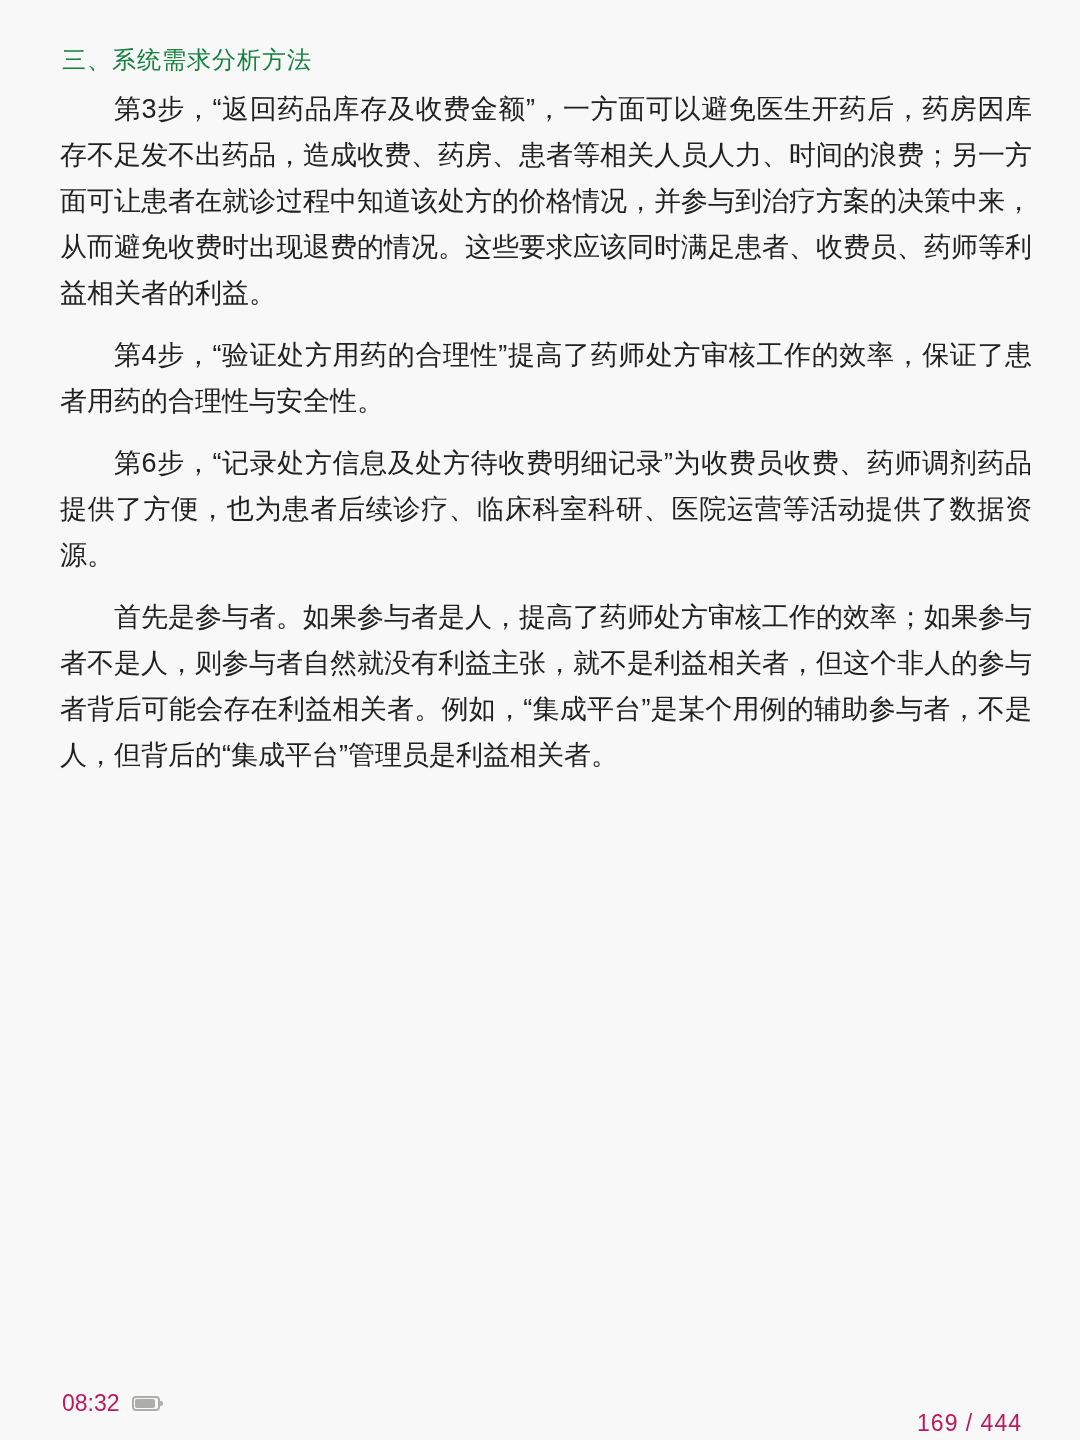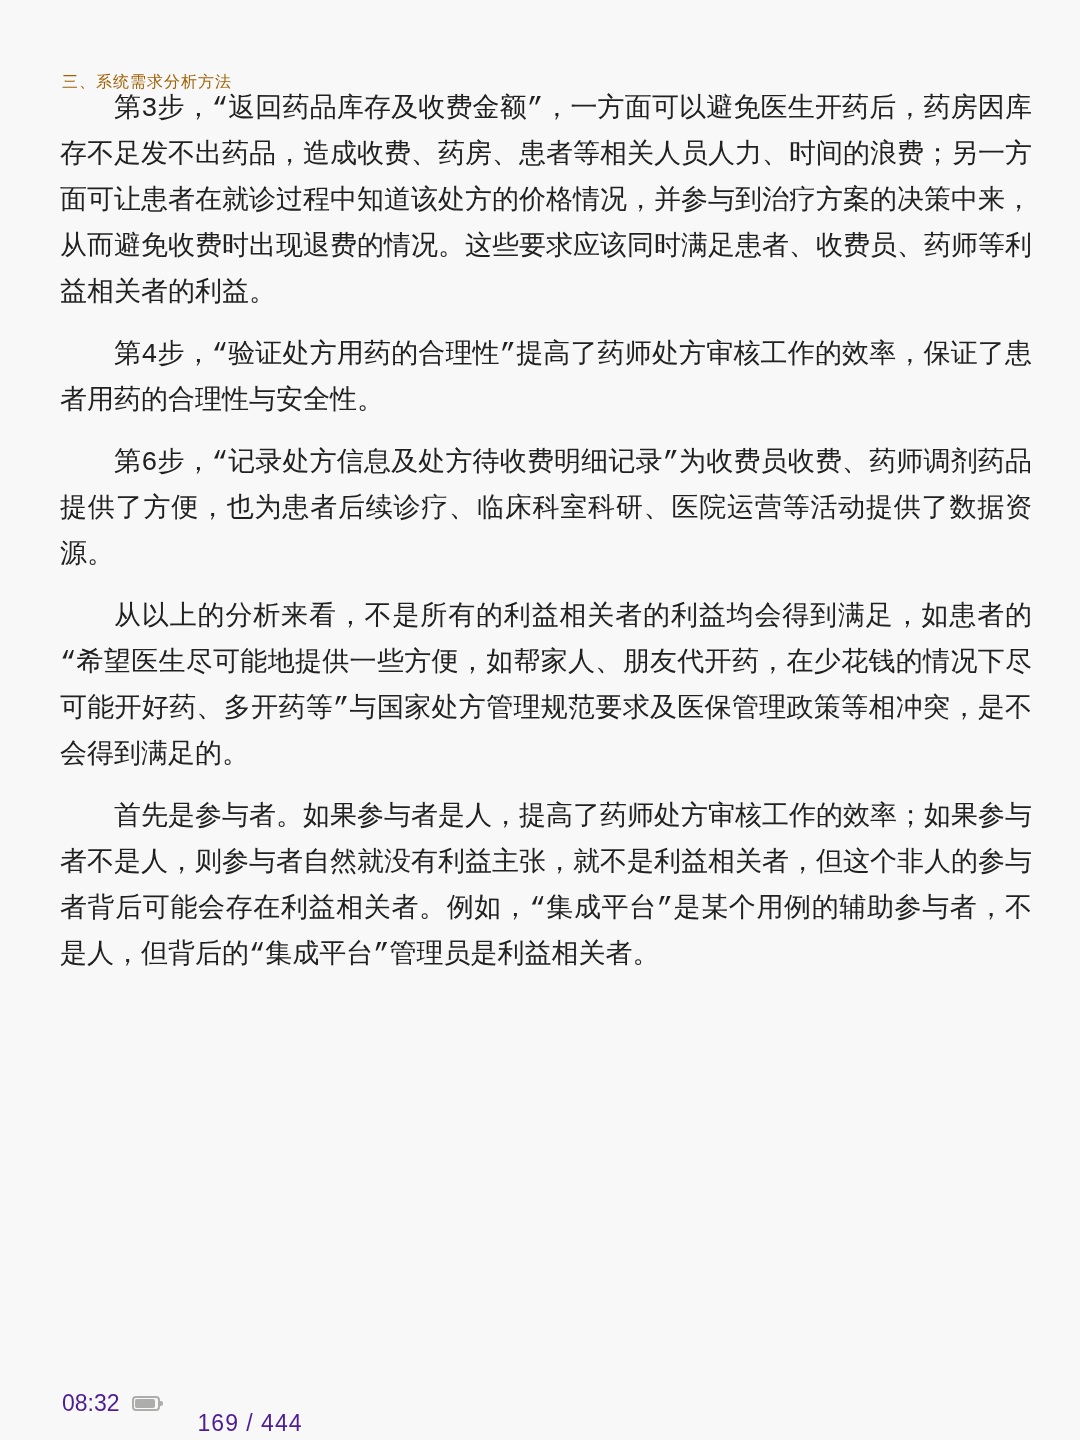--- a/index.html
+++ b/index.html
@@ -12,56 +12,54 @@
     width: 1080px;
     height: 1440px;
     overflow: hidden;
     font-family: "Liberation Sans", "DejaVu Sans", sans-serif;
     -webkit-font-smoothing: antialiased;
   }
   .running-header {
     position: absolute;
     left: 62px;
     top: 48px;
-    font-size: 16px;
+    font-size: 24px;
     line-height: 24px;
-    color: #a16207;
+    color: #15803d;
     letter-spacing: 1px;
-    margin-top: 22px;
   }
   .content {
     position: absolute;
     left: 60px;
     top: 86px;
     width: 972px;
     color: #212121;
     font-size: 27px;
     line-height: 46px;
     text-align: justify;
     text-justify: inter-ideograph;
   }
   .content p, .content h3 {
     margin: 0 0 16px 0;
     font-weight: 400;
     font-size: 27px;
   }
   .content .indent {
     text-indent: 2em;
-    font-family: Liberation Mono, monospace;
   }
   .footer {
     position: absolute;
     left: 62px;
     right: 58px;
     top: 1386px;
     height: 34px;
     display: flex;
     align-items: center;
-    justify-content: flex-start;
-    color: #4c1d95;
+    justify-content: space-between;
+    color: #be185d;
     font-size: 23px;
     gap: 38px;
   }
   .footer-left {
     display: flex;
     align-items: center;
     gap: 12px;
   }
   .battery {
     position: relative;
@@ -97,21 +95,20 @@
 </style>
 </head>
 <body>
 
 <div class="running-header">三、系统需求分析方法</div>
 
 <main class="content">
   <p class="indent">第3步，“返回药品库存及收费金额”，一方面可以避免医生开药后，药房因库存不足发不出药品，造成收费、药房、患者等相关人员人力、时间的浪费；另一方面可让患者在就诊过程中知道该处方的价格情况，并参与到治疗方案的决策中来，从而避免收费时出现退费的情况。这些要求应该同时满足患者、收费员、药师等利益相关者的利益。</p>
   <p class="indent">第4步，“验证处方用药的合理性”提高了药师处方审核工作的效率，保证了患者用药的合理性与安全性。</p>
   <p class="indent">第6步，“记录处方信息及处方待收费明细记录”为收费员收费、药师调剂药品提供了方便，也为患者后续诊疗、临床科室科研、医院运营等活动提供了数据资源。</p>
-  <p class="indent">从以上的分析来看，不是所有的利益相关者的利益均会得到满足，如患者的“希望医生尽可能地提供一些方便，如帮家人、朋友代开药，在少花钱的情况下尽可能开好药、多开药等”与国家处方管理规范要求及医保管理政策等相冲突，是不会得到满足的。</p>
   <p class="indent">首先是参与者。如果参与者是人，提高了药师处方审核工作的效率；如果参与者不是人，则参与者自然就没有利益主张，就不是利益相关者，但这个非人的参与者背后可能会存在利益相关者。例如，“集成平台”是某个用例的辅助参与者，不是人，但背后的“集成平台”管理员是利益相关者。</p>
 </main>
 
 <div class="footer">
   <div class="footer-left">
     <span>08:32</span>
     <span class="battery">
       <span class="level"></span>
       <span class="nub"></span>
     </span>

